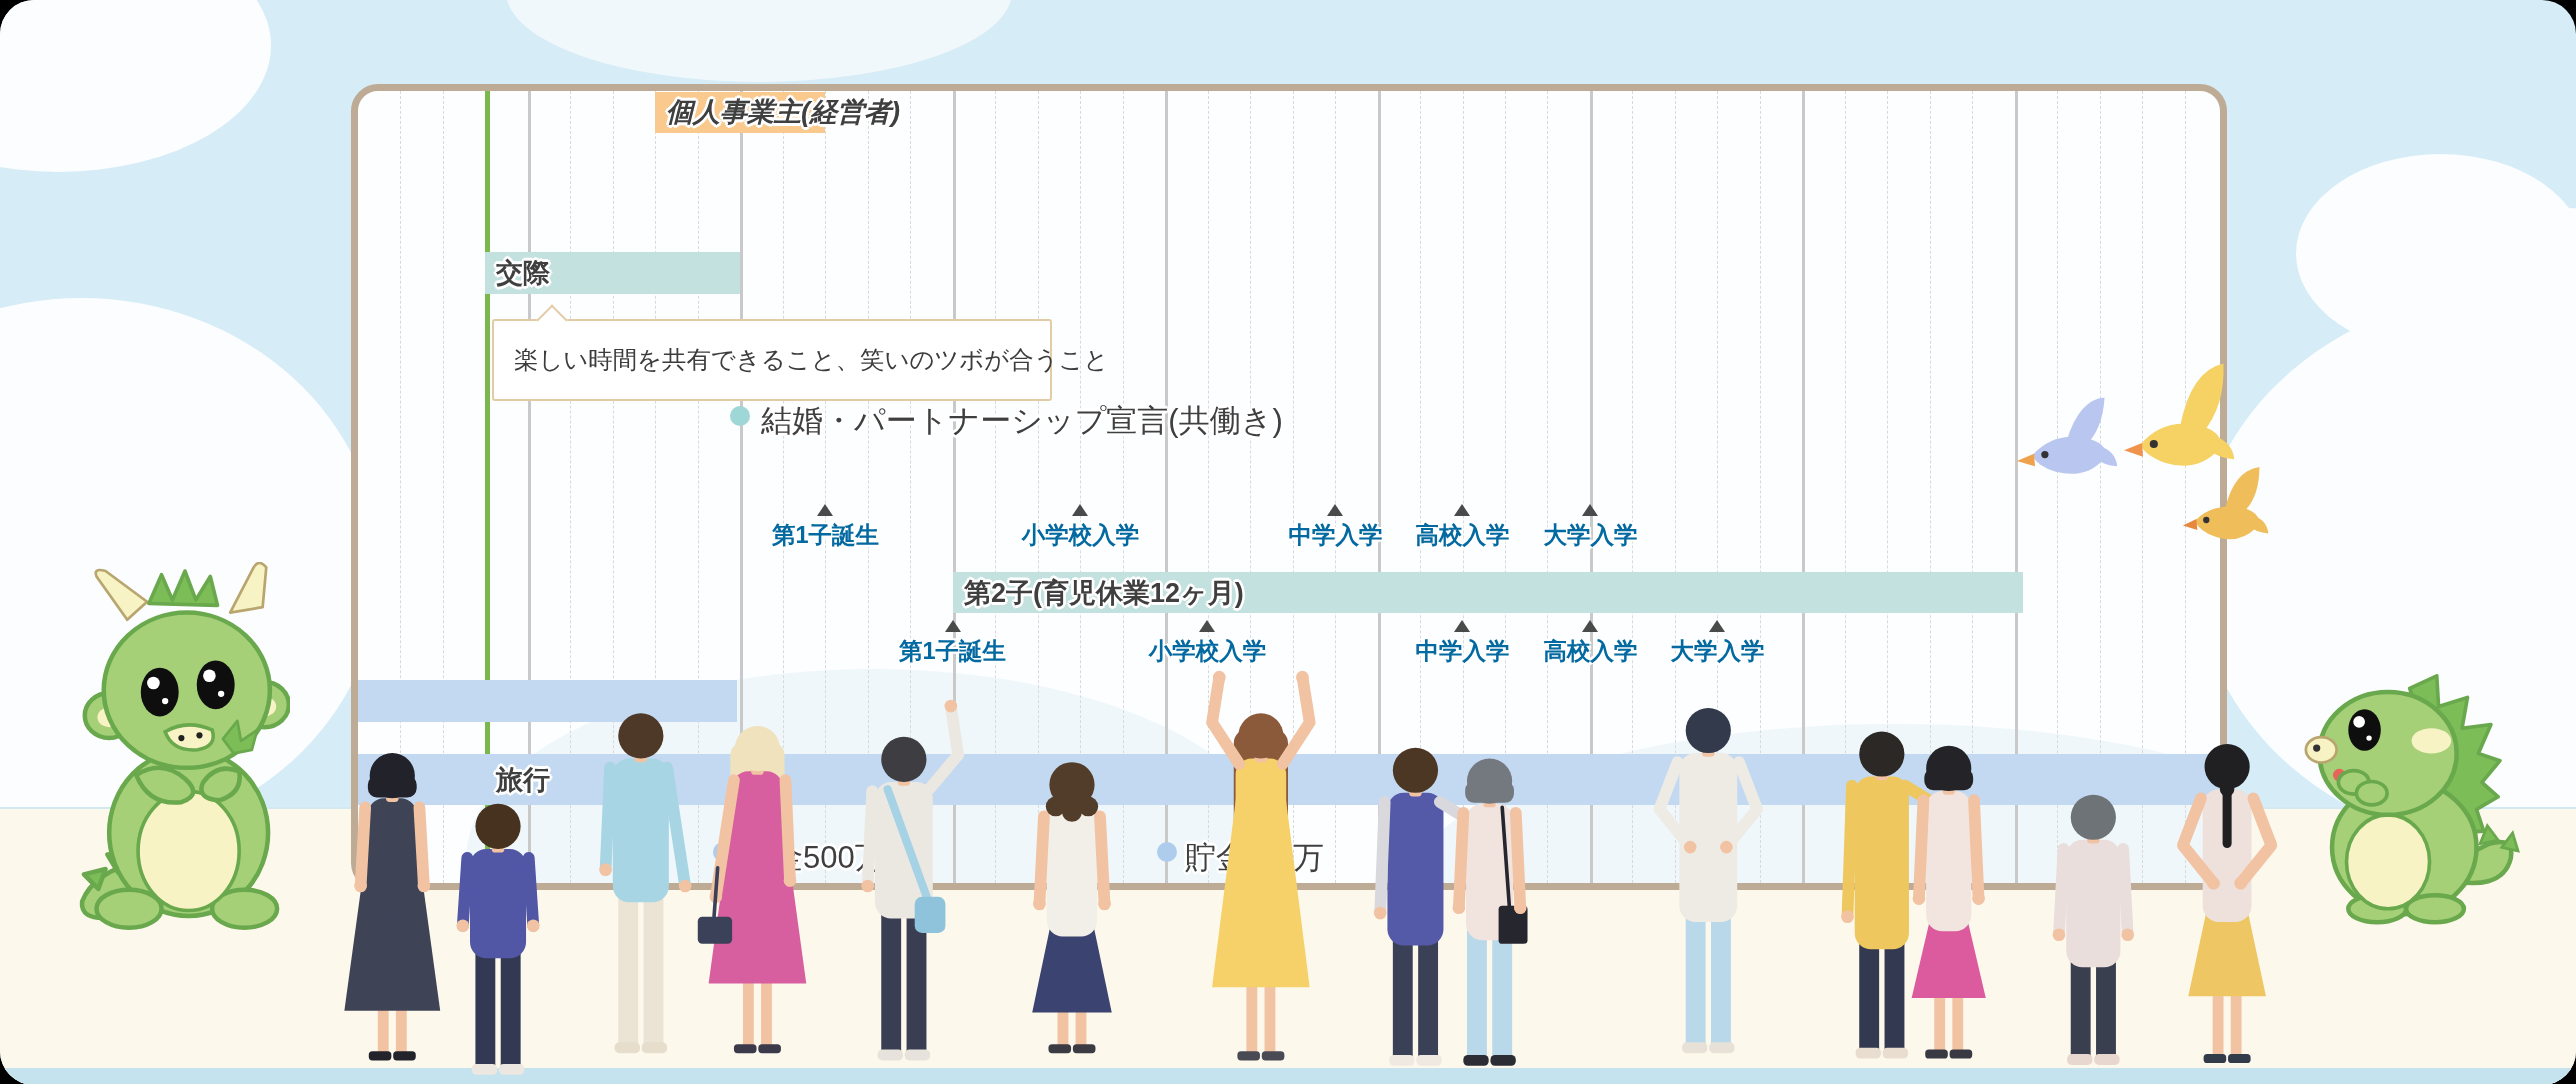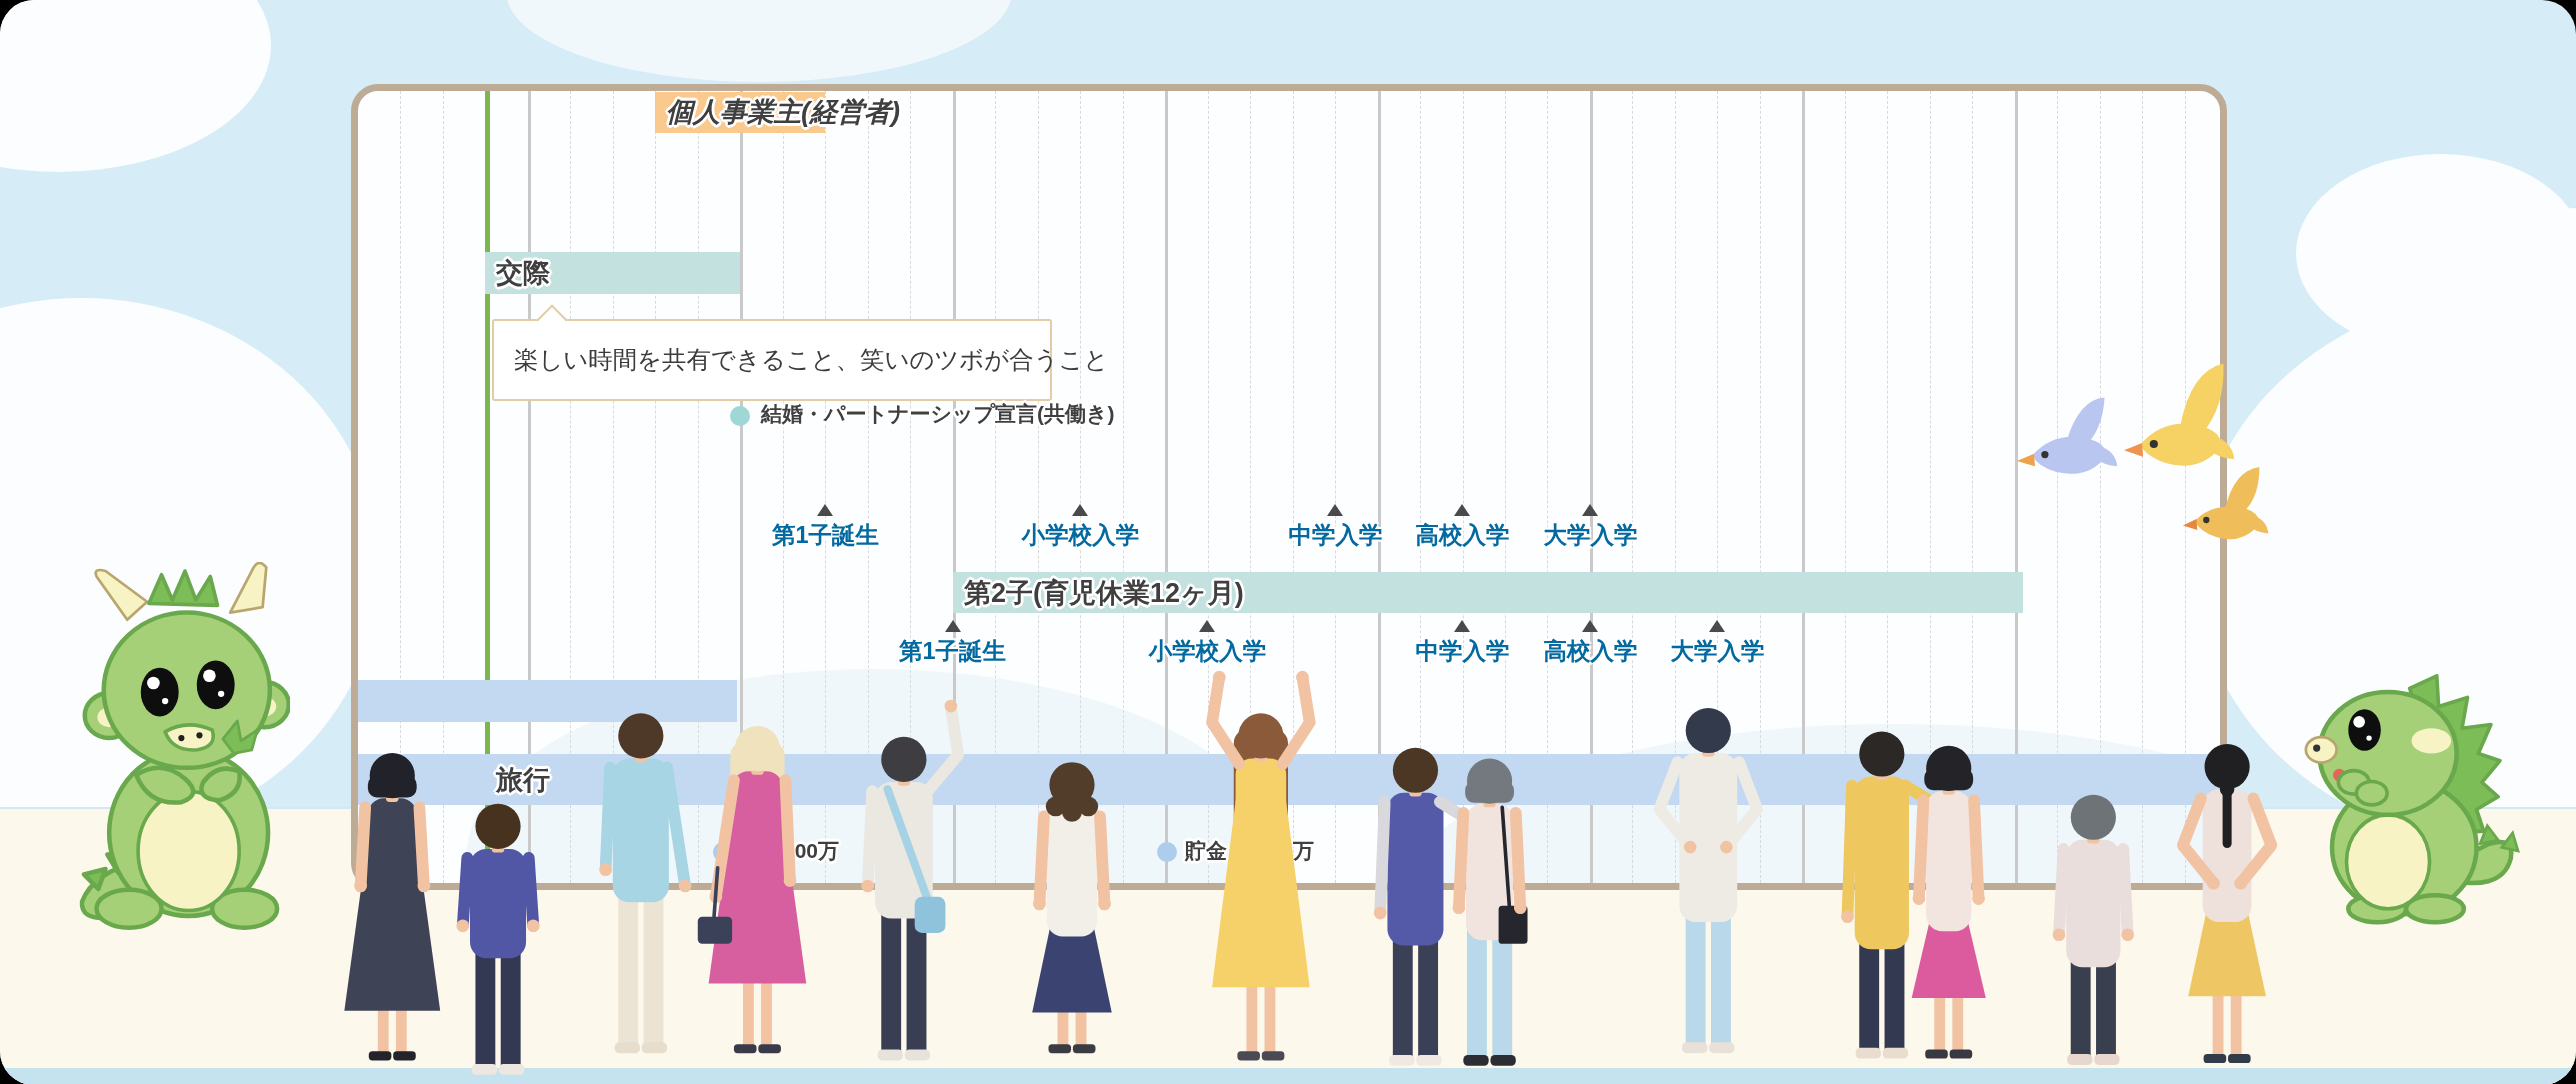--- a/index.html
+++ b/index.html
@@ -18,21 +18,21 @@
   .bar-teal{background:#c3e1df;}
   .bar-blue{background:#c3d9f1;}
   .bar-label{position:absolute;left:11px;top:50%;transform:translateY(-50%);font-size:27px;font-weight:700;color:#3f3f3f;white-space:nowrap;
     text-shadow:-1.8px -1.8px 0 #fff,1.8px -1.8px 0 #fff,-1.8px 1.8px 0 #fff,1.8px 1.8px 0 #fff,0 -2.7px 0 #fff,0 2.7px 0 #fff,-2.7px 0 0 #fff,2.7px 0 0 #fff;}
   .tooltip{position:absolute;left:126px;top:228px;width:556px;height:78px;background:#fff;border:2.7px solid #e3cba6;border-radius:3px;margin-left:8px;}
   .tooltip-arrow{position:absolute;left:47px;top:-11.8px;width:20px;height:20px;background:#fff;border-left:2.7px solid #e3cba6;border-top:2.7px solid #e3cba6;transform:rotate(45deg);}
   .tooltip-text{position:absolute;left:20px;top:50%;transform:translateY(-50%);font-size:24.4px;color:#3c3c3c;white-space:nowrap;}
   .dot{position:absolute;border-radius:50%;width:20px;height:20px;}
   .dot-teal{background:#9fd6d6;}
   .dot-blue{background:#aecdec;}
-  .event-label{position:absolute;font-size:21px;font-weight:700;color:#3f3f3f;white-space:nowrap;
+  .event-label{position:absolute;font-size:31px;font-weight:400;color:#3f3f3f;white-space:nowrap;
     text-shadow:-1.8px -1.8px 0 #fff,1.8px -1.8px 0 #fff,-1.8px 1.8px 0 #fff,1.8px 1.8px 0 #fff,0 -2.7px 0 #fff,0 2.7px 0 #fff,-2.7px 0 0 #fff,2.7px 0 0 #fff;}
   .ms-tri{position:absolute;width:0;height:0;border-left:8.1px solid transparent;border-right:8.1px solid transparent;border-bottom:12.7px solid #4a4a4a;}
   .ms-label{position:absolute;width:199px;text-align:center;font-size:23.5px;font-weight:700;color:#0369a1;white-space:nowrap;
     text-shadow:-1.8px -1.8px 0 #fff,1.8px -1.8px 0 #fff,-1.8px 1.8px 0 #fff,1.8px 1.8px 0 #fff;}
   svg{display:block;}
 </style>
 </head>
 <body>
 
 <div class="canvas">

